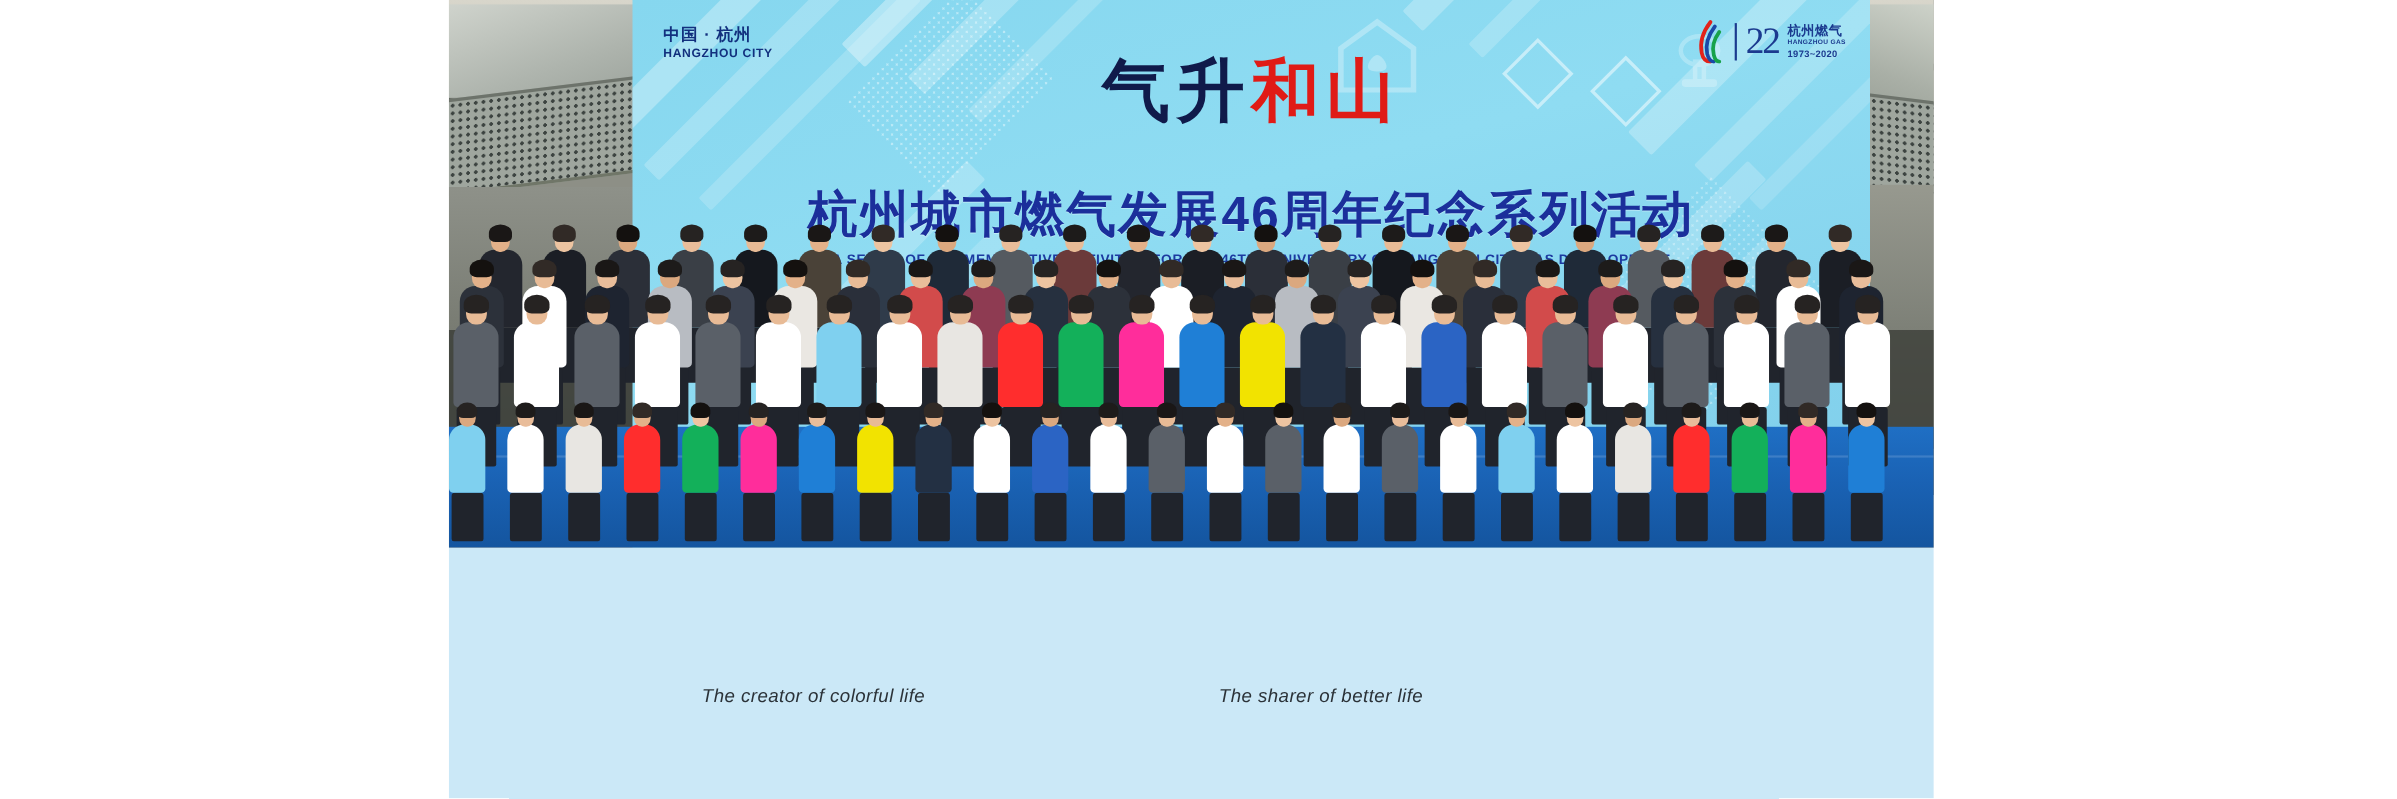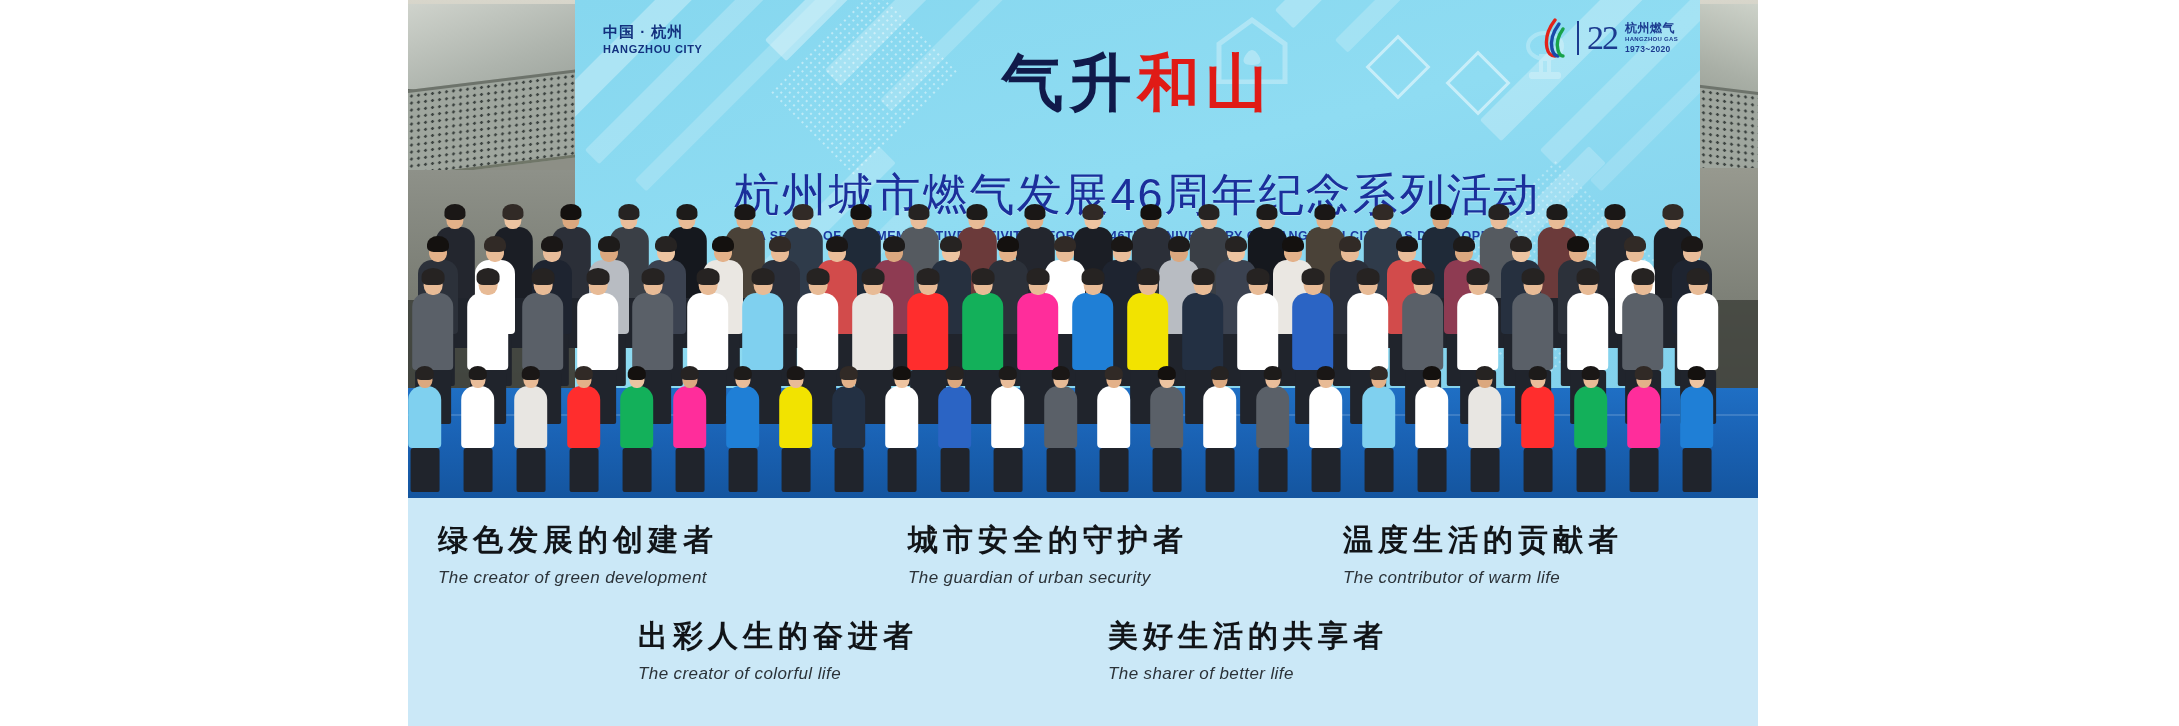--- a/index.html
+++ b/index.html
@@ -82,21 +82,21 @@
   .anniv .txt .t2 { font-size:6px; font-weight:700; letter-spacing:.3px; }
   .anniv .txt .t3 { font-size:8.5px; font-weight:700; letter-spacing:.3px; }
 
   .mark { position:absolute; left:0; right:0; top:52px; text-align:center; }
   .mark .glyphs { font-family:"DejaVu Sans","Liberation Sans",sans-serif; font-size:62px;
                   font-weight:700; letter-spacing:6px; line-height:1; }
   .mark .g-dark { color:#101a4a; }
   .mark .g-red  { color:#e01b16; }
 
   .led-head { position:absolute; left:0; right:0; top:165px; text-align:center;
-              font-size:45px; font-weight:400; color:#1b2f9b; letter-spacing:2px;
+              font-size:45px; font-weight:700; color:#1b2f9b; letter-spacing:2px;
               text-shadow:0 1px 0 rgba(255,255,255,.35); }
   .led-sub { position:absolute; left:0; right:0; top:229px; text-align:center;
              font-size:12.5px; font-weight:600; color:#1c3aa0; letter-spacing:.55px; }
 
   
   .led-band { position:absolute; left:0; right:0; top:282px; text-align:center;
               font-size:23px; font-weight:700; color:#1b3a9b; opacity:.85; letter-spacing:3px; }
 
   
   .stage-floor { position:absolute; left:0; bottom:0; width:1350px; height:110px;
@@ -777,40 +777,24 @@
           <div class="p" style="left: 1272px; bottom: 6px; width: 33.6px; height: 127.68px; z-index: 4;">
             <div class="legs" style="width: 28.896px; height: 43.68px; bottom: 0px;"></div>
             <div class="body" style="width: 33.6px; height: 62.16px; bottom: 43.68px; background: rgb(31, 127, 214);"></div>
             <div class="head" style="width: 15.12px; height: 16.9344px; bottom: 104.16px; background: rgb(237, 196, 161);"></div>
             <div class="hair" style="width: 18.48px; height: 13.9104px; bottom: 112.19px; background: rgb(20, 17, 15);"></div>
           </div>
         </div>
     </div>
 
     <div class="captions">
-      <div class="cap-row" id="row1">
-          <div class="cap">
-            <div class="cn">绿色发展的创建者</div>
-            <div class="en">The creator of green development</div>
-          </div>
-          <div class="cap">
-            <div class="cn">城市安全的守护者</div>
-            <div class="en">The guardian of urban security</div>
-          </div>
-          <div class="cap">
-            <div class="cn">温度生活的贡献者</div>
-            <div class="en">The contributor of warm life</div>
-          </div>
-        </div>
       <div class="cap-row" id="row2">
           <div class="cap">
-            <div class="cn">出彩人生的奋进者</div>
             <div class="en">The creator of colorful life</div>
           </div>
           <div class="cap">
-            <div class="cn">美好生活的共享者</div>
             <div class="en">The sharer of better life</div>
           </div>
         </div>
     </div>
 
   </div>
 </div>
 
 </body></html>

